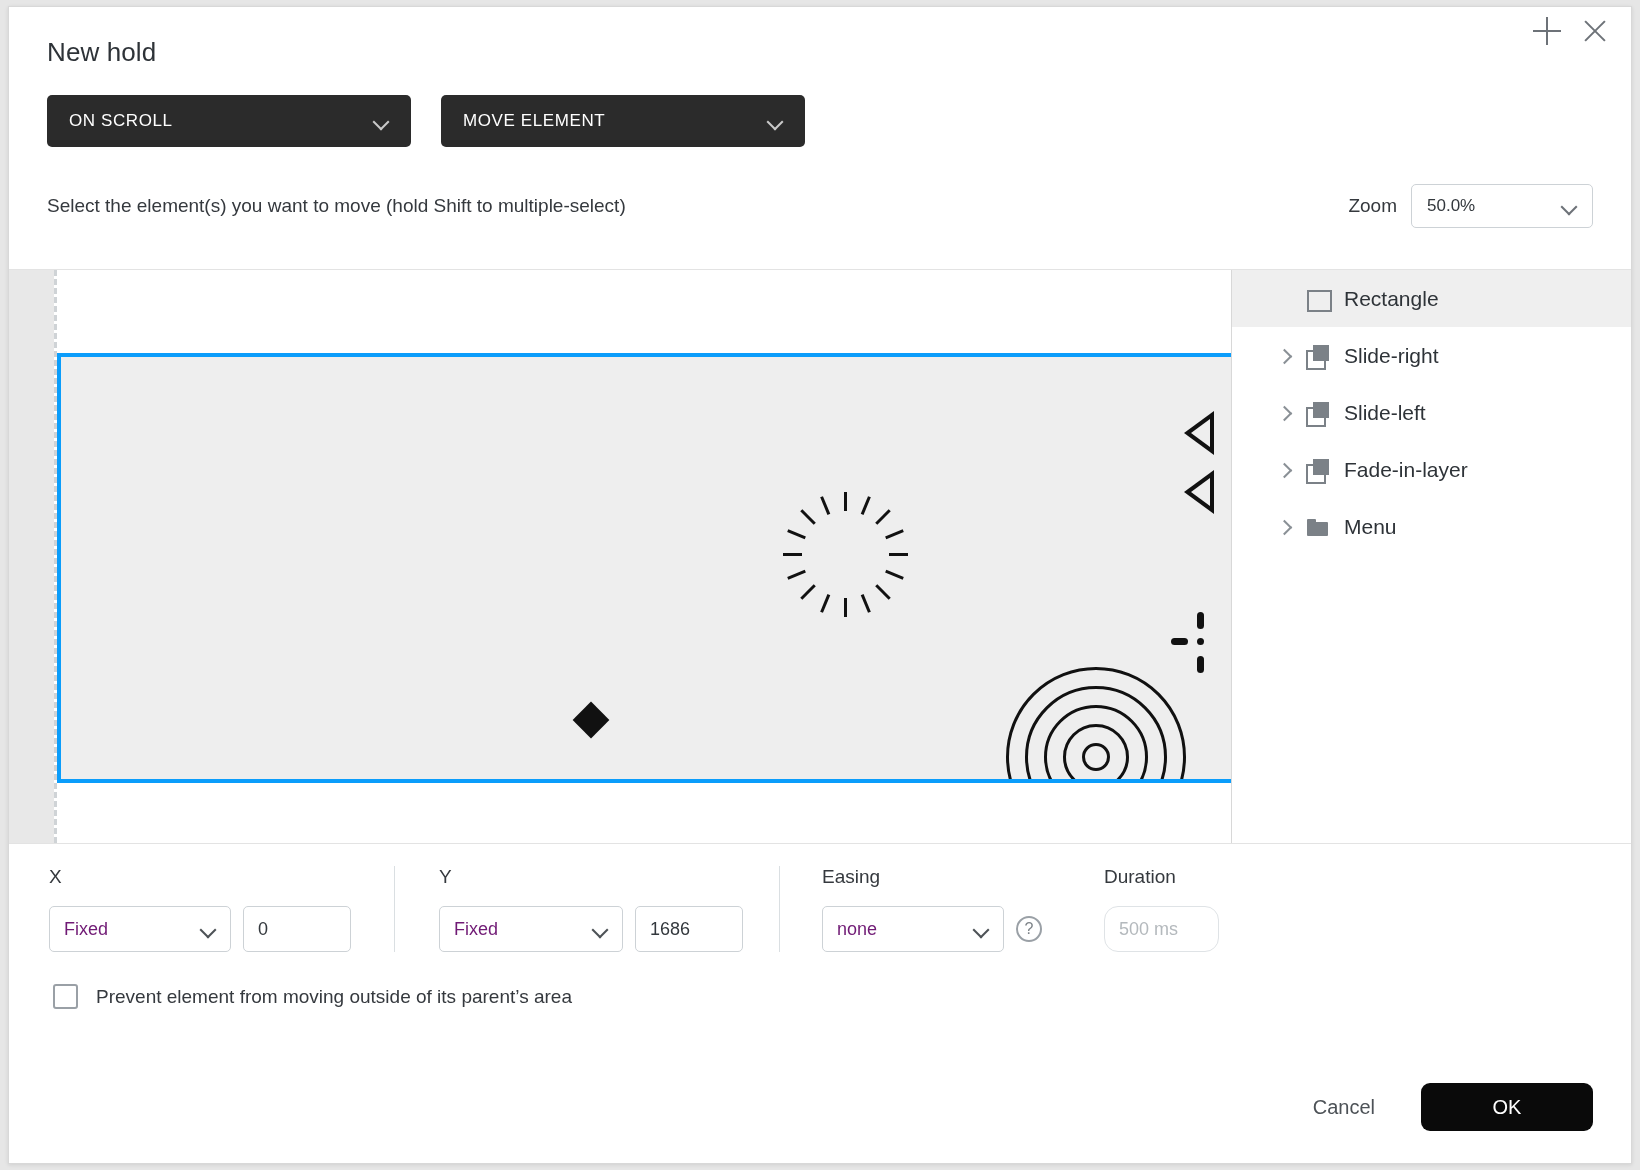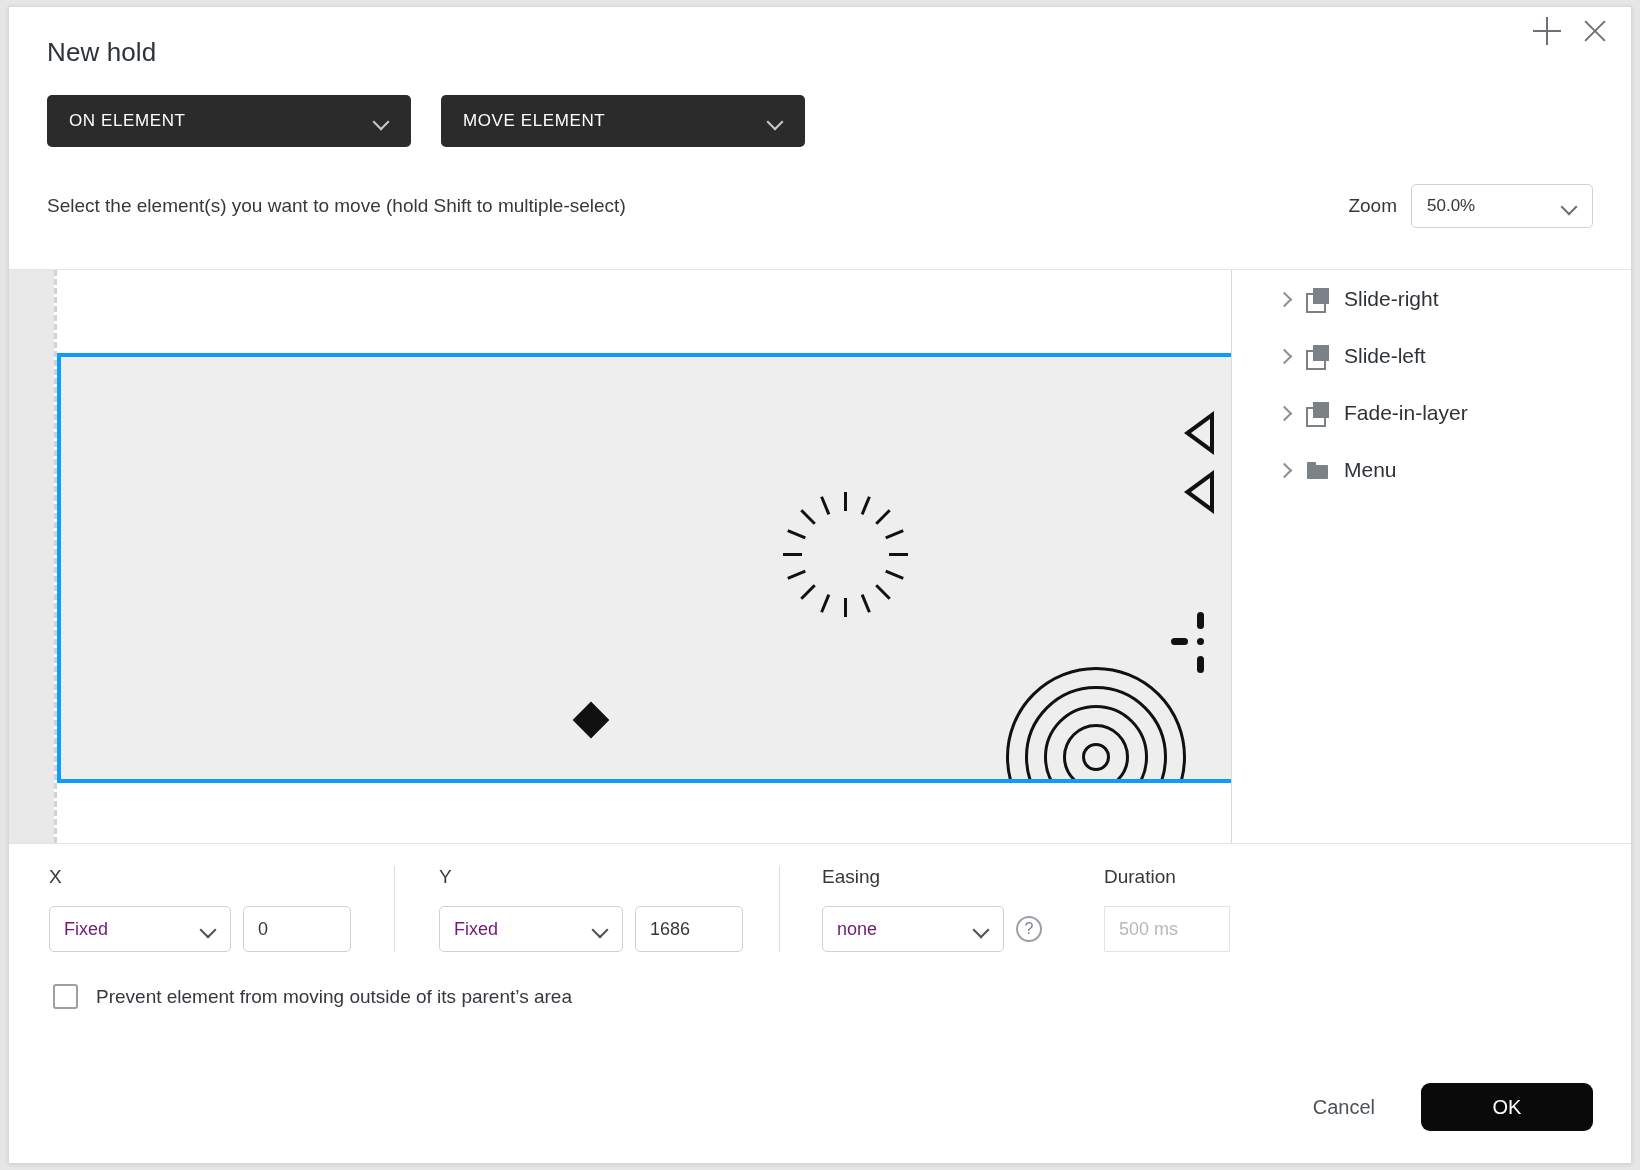--- a/index.html
+++ b/index.html
@@ -240,21 +240,21 @@
     padding: 0 14px; font-size: 18px; color: #33383d; background: #fff;
     font-family: "Liberation Sans", sans-serif; outline: none;
   }
   .num-box.wide { width: 108px; }
   .help-icon {
     width: 26px; height: 26px; border: 2px solid #9aa0a6; border-radius: 50%;
     color: #7d8388; font-size: 16px; display: flex; align-items: center;
     justify-content: center; cursor: pointer; flex: 0 0 auto;
   }
   .dur-box {
-    height: 46px; width: 126px; border: 1px solid #dfe3e6; border-radius: 1px;
+    height: 46px; width: 115px; border: 1px solid #dfe3e6; border-radius: 14px;
     padding: 0 14px; font-size: 18px; color: #33383d; background: #fff;
     font-family: "Liberation Sans", sans-serif; outline: none;
   }
   .dur-box::placeholder { color: #b4b9bd; }
 
   .checkrow {
     display: flex; align-items: center; gap: 18px;
     padding: 32px 0 0 44px;
   }
   .cb {
@@ -287,21 +287,21 @@
 
     <div class="win-actions">
       <div class="win-btn icon-plus"></div>
       <div class="win-btn icon-close"></div>
     </div>
 
     <div class="title">New hold</div>
 
     <div class="selectors">
       <div class="dark-select">
-        <span class="lbl">ON ELEMENT</span>
+        <span class="lbl">ON SCROLL</span>
         <span class="chev"></span>
       </div>
       <div class="dark-select">
         <span class="lbl">MOVE ELEMENT</span>
         <span class="chev"></span>
       </div>
     </div>
 
     <div class="subrow">
       <div class="hint">Select the element(s) you want to move (hold Shift to multiple-select)</div>
@@ -362,20 +362,25 @@
               <span class="ring" style="width: 28px; height: 28px;"></span>
             </div>
 
           <div class="shape diamond"></div>
         </div>
       </div>
     </div>
 
     <div class="layers">
       <div id="layer-list">
+          <div class="layer-row selected">
+            <span class="caret-spacer"></span>
+            <span class="layer-icon ic-rect"></span>
+            <span class="layer-label">Rectangle</span>
+          </div>
           <div class="layer-row">
             <span class="arrow-caret"></span>
             <span class="layer-icon ic-group"></span>
             <span class="layer-label">Slide-right</span>
           </div>
           <div class="layer-row">
             <span class="arrow-caret"></span>
             <span class="layer-icon ic-group"></span>
             <span class="layer-label">Slide-left</span>
           </div>

